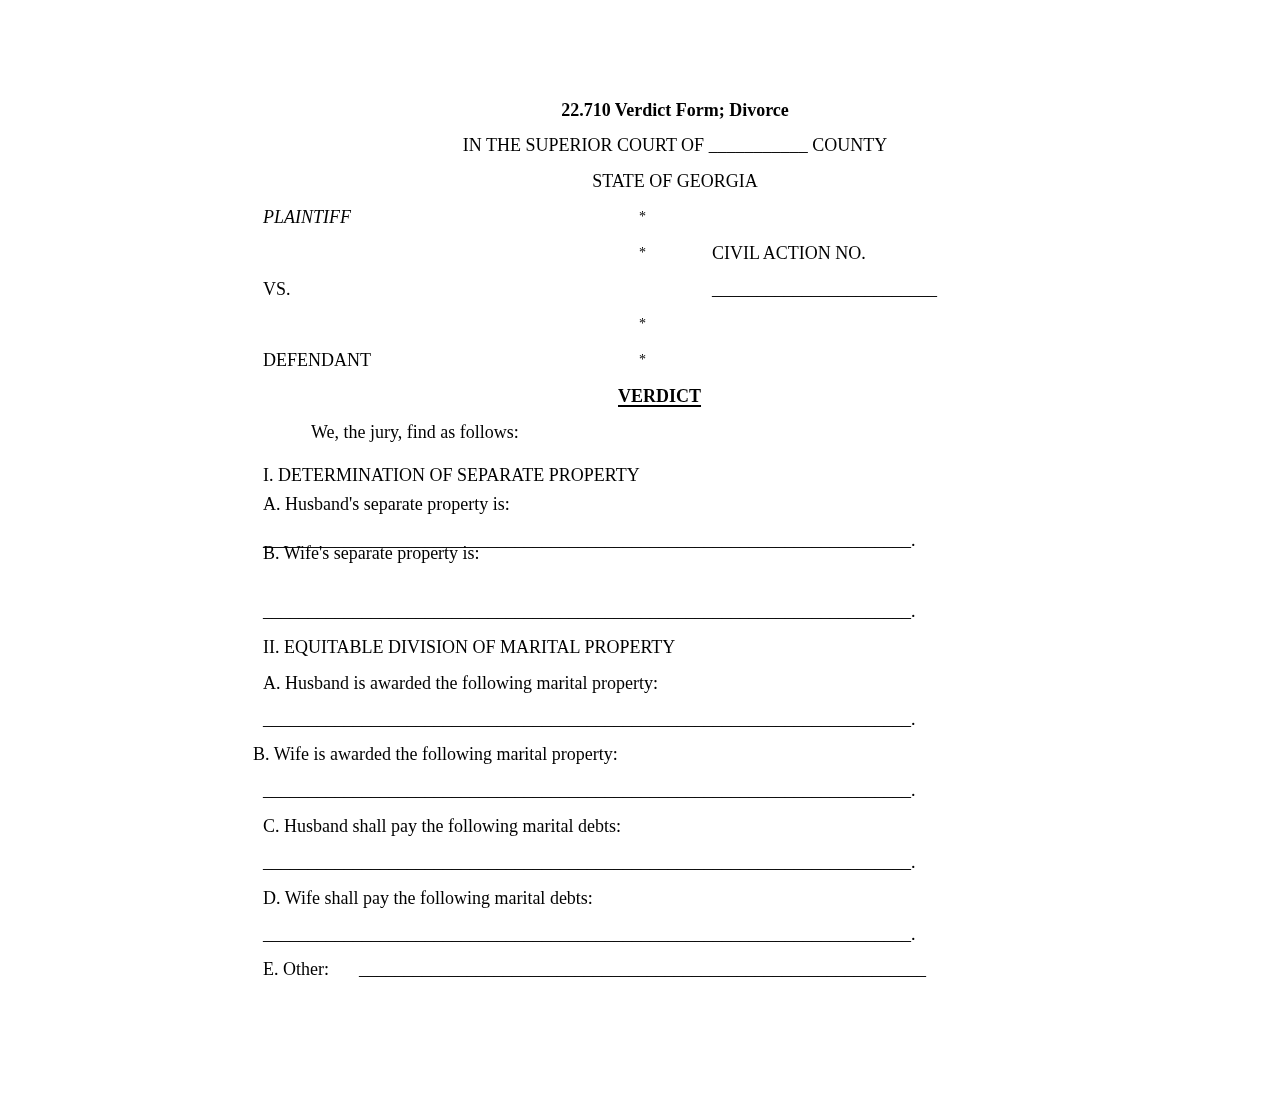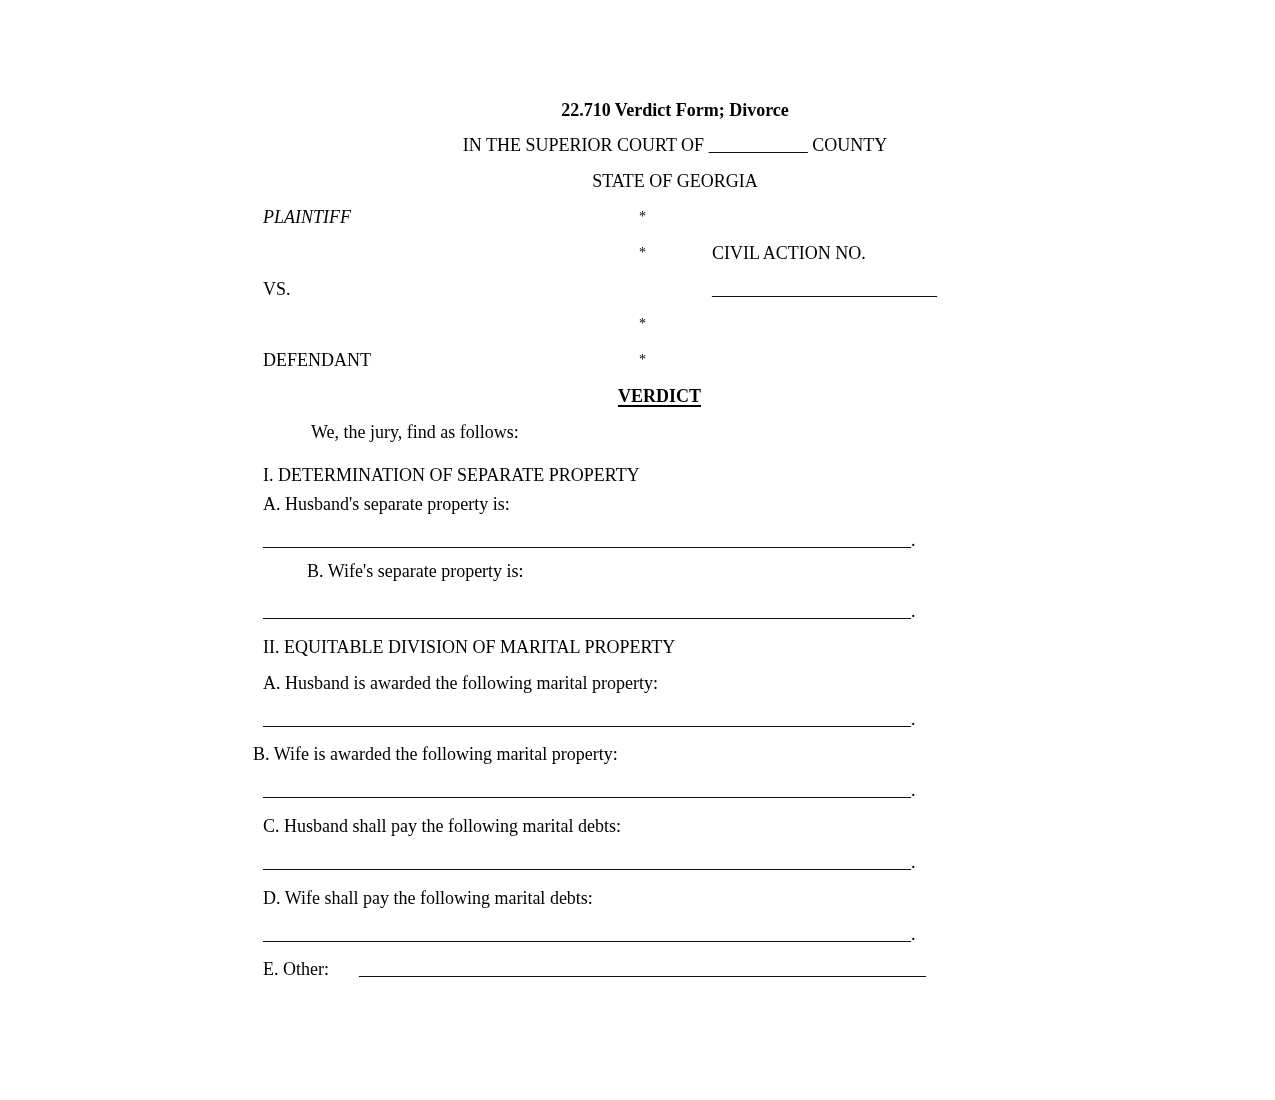--- a/index.html
+++ b/index.html
@@ -31,21 +31,21 @@
     <div class="abs star" style="left:639px; top:353px;">*</div>
   </div>
 
   <div class="abs bold u" style="left:618px; top:387px;">VERDICT</div>
   <div class="abs" style="left:263px; top:423px;margin-left:48px;">We, the jury, find as follows:</div>
 
   <div>
     <div class="abs" style="left:263px; top:466px;">I. DETERMINATION OF SEPARATE PROPERTY</div>
     <div class="abs" style="left:263px; top:495px;">A. Husband's separate property is:</div>
     <div class="abs" style="left:263px; top:531px;">________________________________________________________________________.</div>
-    <div class="abs" style="left:263px; top:562px;margin-left:44px;">B. Wife's separate property is:</div>
+    <div class="abs" style="left:263px; top:544px;">B. Wife's separate property is:</div>
     <div class="abs" style="left:263px; top:602px;">________________________________________________________________________.</div>
   </div>
 
   <div>
     <div class="abs" style="left:263px; top:638px;">II. EQUITABLE DIVISION OF MARITAL PROPERTY</div>
     <div class="abs" style="left:263px; top:674px;">A. Husband is awarded the following marital property:</div>
     <div class="abs" style="left:263px; top:710px;">________________________________________________________________________.</div>
     <div class="abs" style="left:253px; top:745px;">B. Wife is awarded the following marital property:</div>
     <div class="abs" style="left:263px; top:781px;">________________________________________________________________________.</div>
     <div class="abs" style="left:263px; top:817px;">C. Husband shall pay the following marital debts:</div>

